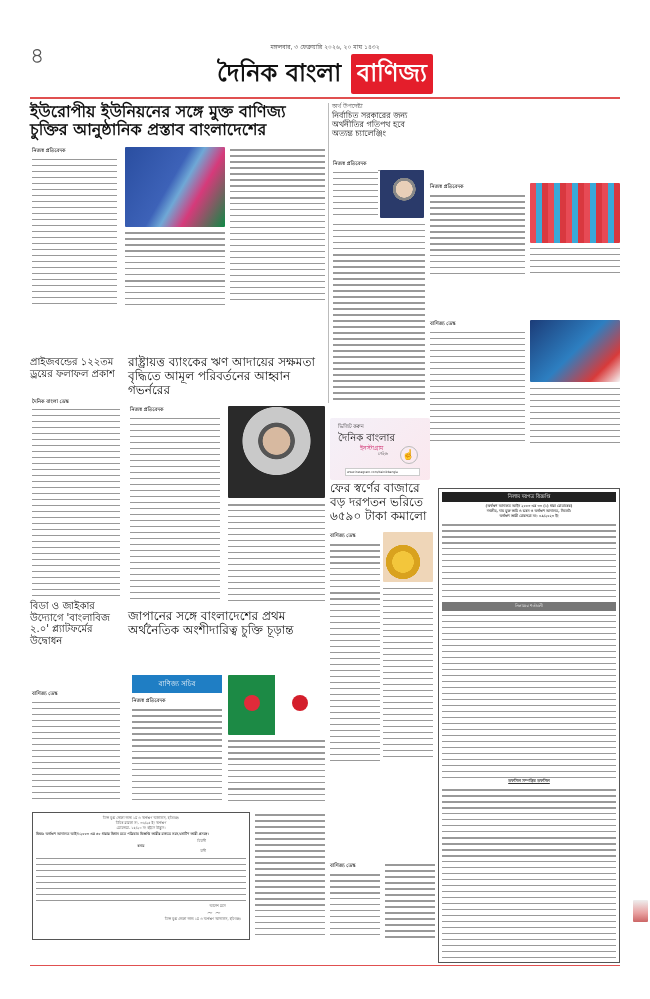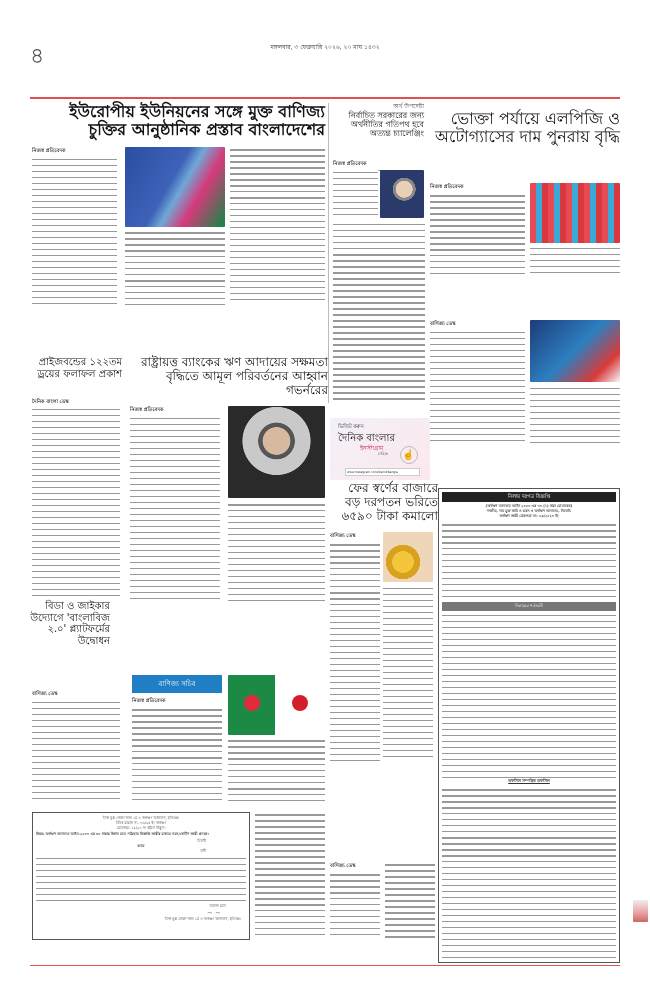--- a/index.html
+++ b/index.html
@@ -5,58 +5,61 @@
 *{box-sizing:border-box;margin:0;padding:0}
 html,body{width:650px;height:999px;background:#fff;overflow:hidden;font-family:"DejaVu Serif",serif;color:#222}
 .page{position:relative;width:650px;height:999px}
 .abs{position:absolute}
 .pnum{left:30px;top:38px;font-size:22px;color:#555;font-family:"DejaVu Sans",sans-serif}
 .dateline{left:0;width:650px;top:42px;text-align:center;font-size:6px;color:#444;font-family:"DejaVu Sans",sans-serif}
 .masthead{left:0;width:650px;top:54px;text-align:center;font-family:"DejaVu Sans",sans-serif;font-weight:bold}
 .mh-black{font-size:24px;color:#111;vertical-align:middle}
 .mh-red{display:inline-block;background:#e41e2b;color:#fff;font-size:24px;padding:0 6px;margin-left:4px;vertical-align:middle;border-radius:2px}
 .rule-red{height:2px;background:#e05050}
-.hl{font-family:"DejaVu Sans",sans-serif;text-align:right;line-height:1.15;color:#111}
+.hl{font-family:"DejaVu Sans",sans-serif;text-align:left;line-height:1.15;color:#111}
 .byline{font-size:5px;font-weight:bold;color:#333;border-bottom:1px solid #999;padding-bottom:2px;font-family:"DejaVu Sans",sans-serif}
 .txt{font-size:4px;line-height:6px;color:#666;text-align:justify;overflow:hidden}
 .txt::before{content:"";display:block;height:100%;background:repeating-linear-gradient(#fff 0,#fff 2px,#999 2px,#999 3.5px,#fff 3.5px,#fff 6px)}
 .img{border-radius:1px}
 .notice{border:1.5px solid #555;background:#fff;padding:3px;overflow:hidden}
 .notice-hdr{background:#222;color:#fff;font-size:5px;text-align:center;font-family:"DejaVu Sans",sans-serif;padding:1px}
 .ad{background:linear-gradient(135deg,#f4f0f8,#fbe8ee);border-radius:2px;overflow:hidden}
 .tag{background:#1f7ec4;color:#fff;text-align:center;font-size:7px;font-family:"DejaVu Sans",sans-serif;padding:3px 0}
 .vline{width:1px;background:#bbb}
 .small{font-size:6px;font-family:"DejaVu Sans",sans-serif;color:#333}
 </style>
 </head>
 <body>
 
 <div class="page">
 
   <div class="abs pnum">৪</div>
   <div class="abs dateline">মঙ্গলবার, ৩ ফেব্রুয়ারি ২০২৬, ২০ মাঘ ১৪৩২</div>
+  <div class="abs masthead">
+    <span class="mh-black">দৈনিক বাংলা</span>
+    <span class="mh-red">বাণিজ্য</span>
+  </div>
   <div class="abs rule-red" style="left:30px;top:97px;width:590px"></div>
 
   <div class="abs hl" style="left:30px;top:103px;width:295px;font-size:16px;font-weight:bold">ইউরোপীয় ইউনিয়নের সঙ্গে মুক্ত বাণিজ্য চুক্তির আনুষ্ঠানিক প্রস্তাব বাংলাদেশের</div>
   <div class="abs byline" style="left:32px;top:147px;width:85px">নিজস্ব প্রতিবেদক</div>
   <div class="abs txt" style="left:32px;top:157px;width:85px;height:148px"></div>
   <div class="abs img" style="left:125px;top:147px;width:100px;height:80px;background:linear-gradient(120deg,#2a4ea0 0%,#3d62b8 45%,#6fa8d6 55%,#d63a7a 70%,#0e8a45 100%)"></div>
   <div class="abs txt" style="left:125px;top:230px;width:100px;height:75px"></div>
   <div class="abs txt" style="left:230px;top:147px;width:95px;height:158px"></div>
 
   <div class="abs vline" style="left:328px;top:103px;height:300px"></div>
 
   <div class="abs hl" style="left:332px;top:103px;width:92px;font-size:6px;color:#555">অর্থ উপদেষ্টা</div>
   <div class="abs hl" style="left:332px;top:111px;width:92px;font-size:8px">নির্বাচিত সরকারের জন্য অর্থনীতির গতিপথ হবে অত্যন্ত চ্যালেঞ্জিং</div>
   <div class="abs byline" style="left:333px;top:160px;width:90px">নিজস্ব প্রতিবেদক</div>
   <div class="abs txt" style="left:333px;top:170px;width:45px;height:50px"></div>
   <div class="abs img" style="left:380px;top:170px;width:44px;height:48px;background:radial-gradient(circle at 55% 40%,#e8cfb8 0 22%,#888 23% 30%,#2a3a6a 31%)"></div>
   <div class="abs txt" style="left:333px;top:222px;width:92px;height:180px"></div>
 
-  <div class="abs hl" style="left:430px;top:110px;width:190px;font-size:16px">ভোক্তা পর্যায়ে এলপিজি ও অটোগ্যাসের দাম পুনরায় বৃদ্ধি</div>
   <div class="abs byline" style="left:430px;top:183px;width:95px">নিজস্ব প্রতিবেদক</div>
   <div class="abs txt" style="left:430px;top:193px;width:95px;height:82px"></div>
   <div class="abs img" style="left:530px;top:183px;width:90px;height:60px;background:repeating-linear-gradient(90deg,#e74a55 0 6px,#3aa9d8 6px 12px,#d9383f 12px 18px)"></div>
   <div class="abs txt" style="left:530px;top:246px;width:90px;height:29px"></div>
 
   <div class="abs byline" style="left:430px;top:320px;width:95px">বাণিজ্য ডেস্ক</div>
   <div class="abs txt" style="left:430px;top:330px;width:95px;height:115px"></div>
   <div class="abs img" style="left:530px;top:320px;width:90px;height:62px;background:linear-gradient(135deg,#1c3c78,#2d7fc1 50%,#d83a3a 80%,#f6f6f6)"></div>
   <div class="abs txt" style="left:530px;top:386px;width:90px;height:59px"></div>
 
@@ -90,24 +93,25 @@
     <div class="small" style="text-align:center;font-size:3.5px;font-weight:bold;margin-top:2px">(অর্থঋণ আদালত আইন ২০০৩ এর ৩৩ (১) ধারা মোতাবেক)</div>
     <div class="small" style="text-align:center;font-size:3.5px;font-weight:bold">দখলীয়, দায় মুক্ত জমি ও ভবন ও অর্থঋণ আদালত, সিলেট।</div>
     <div class="small" style="text-align:center;font-size:3.5px;font-weight:bold">অর্থঋণ জারী মোকদ্দমা নং- ০৯/২০২৩ ইং</div>
     <div class="txt" style="height:80px;margin-top:3px"></div>
     <div class="notice-hdr" style="background:#777;font-size:4px">নিলামের শর্তাবলী</div>
     <div class="txt" style="height:165px;margin-top:2px"></div>
     <div class="small" style="text-align:center;font-size:4px;font-weight:bold;text-decoration:underline">তফসিল সম্পত্তির তফসিল</div>
     <div class="txt" style="height:190px;margin-top:2px"></div>
   </div>
 
-  <div class="abs hl" style="left:18px;top:600px;width:92px;font-size:10px">বিডা ও জাইকার উদ্যোগে 'বাংলাবিজ ২.০' প্ল্যাটফর্মের উদ্বোধন</div>
+  <div class="abs hl" style="left:30px;top:600px;width:92px;font-size:10px">বিডা ও জাইকার উদ্যোগে 'বাংলাবিজ ২.০' প্ল্যাটফর্মের উদ্বোধন</div>
   <div class="abs byline" style="left:32px;top:690px;width:88px">বাণিজ্য ডেস্ক</div>
   <div class="abs txt" style="left:32px;top:700px;width:88px;height:100px"></div>
 
+  <div class="abs hl" style="left:128px;top:610px;width:200px;font-size:12px">জাপানের সঙ্গে বাংলাদেশের প্রথম অর্থনৈতিক অংশীদারিত্ব চুক্তি চূড়ান্ত</div>
   <div class="abs tag" style="left:132px;top:675px;width:90px">বাণিজ্য সচিব</div>
   <div class="abs byline" style="left:132px;top:697px;width:90px">নিজস্ব প্রতিবেদক</div>
   <div class="abs txt" style="left:132px;top:707px;width:90px;height:95px"></div>
   <div class="abs img" style="left:228px;top:675px;width:97px;height:60px;background:linear-gradient(90deg,#1c8a45 0 48%,#fff 48% 100%)">
     <div style="position:absolute;left:16px;top:20px;width:16px;height:16px;border-radius:50%;background:#e12b3a"></div>
     <div style="position:absolute;left:64px;top:20px;width:16px;height:16px;border-radius:50%;background:#d41e2b"></div>
   </div>
   <div class="abs txt" style="left:228px;top:738px;width:97px;height:64px"></div>
 
   <div class="abs notice" style="left:32px;top:812px;width:218px;height:128px">

